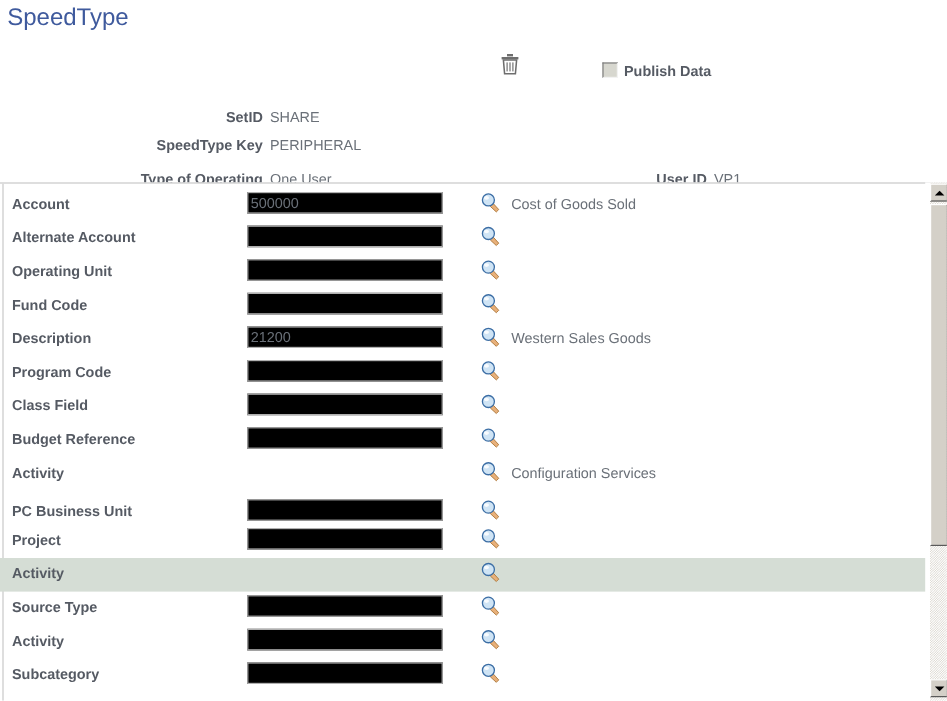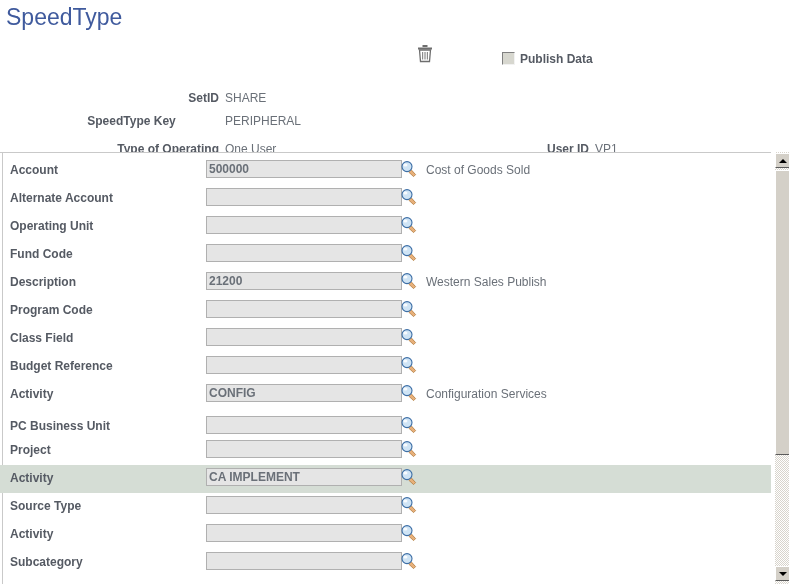--- a/index.html
+++ b/index.html
@@ -14,21 +14,21 @@
   #page {
     position: relative;
     width: 789px; height: 584px;
     background: #ffffff;
   }
 
   
   .page-title {
     position: absolute;
     left: 6px; top: 4px;
-    font-size: 23px;
+    font-size: 20px;
     font-weight: normal;
     color: #3f5a9d;
     letter-spacing: 0px;
     white-space: nowrap;
   }
 
   
   .hdr {
     position: absolute;
     left: 0; top: 42px;
@@ -47,21 +47,21 @@
     position: absolute;
     font-size: 12px;
     color: #6a7078;
     white-space: nowrap;
     line-height: 16px;
   }
 
   
   .lb-setid   { left: 60px;  top: 48px;  width: 159px; }
   .vl-setid   { left: 225px; top: 48px; }
-  .lb-key     { left: 52px;  top: 71px;  width: 159px; text-align: center; }
+  .lb-key     { left: 60px;  top: 71px;  width: 159px; }
   .vl-key     { left: 225px; top: 71px; }
   .lb-type    { left: 60px;  top: 99px;  width: 159px; }
   .vl-type    { left: 225px; top: 99px; }
   .lb-desc    { left: 60px;  top: 124px; width: 159px; }
 
   .desc-input {
     position: absolute;
     left: 219px; top: 123px;
     width: 221px; height: 18px;
     border: 1px solid #b0b0b0;
@@ -142,29 +142,28 @@
     left: 10px; top: 5px;
     font-size: 12px;
     font-weight: bold;
     color: #555a63;
     white-space: nowrap;
     line-height: 16px;
   }
   .row-input {
     position: absolute;
     left: 206px; top: 3px;
-    width: 196px; height: 18px;
+    width: 163px; height: 18px;
     border: 1px solid #b0b0b0;
-    background: #e5e5e5;
+    background: #000000;
     font-family: "Liberation Sans", sans-serif;
     font-size: 12px;
     color: #6a7078;
     padding: 0 2px;
     line-height: 16px;
-    font-weight: bold;
   }
   .lookup {
     position: absolute;
     left: 400px; top: 3px;
     width: 18px; height: 18px;
     cursor: pointer;
     background: none; border: none; padding: 0;
   }
   .row-desc {
     position: absolute;
@@ -316,21 +315,21 @@
             </svg></button>
         </div>
         <div class="row" style="top: 116px;">
           <div class="row-label">Description</div>
           <input type="text" class="row-input" value="21200" style="">
           <button class="lookup"><svg width="18" height="18" viewBox="0 0 18 18">
               <path d="M6.2 9.6 L8.6 12.0 L13.6 16.6 L15.6 14.6 L11.0 9.6 Z" fill="#e8b07a" stroke="#b07b3e" stroke-width="0.8"></path>
               <circle cx="7.0" cy="6.6" r="5.0" fill="#cfe4f5" stroke="#3c6ea5" stroke-width="1.1"></circle>
               <ellipse cx="5.4" cy="4.9" rx="2.1" ry="1.5" fill="#ffffff" opacity="0.85"></ellipse>
             </svg></button>
-          <div class="row-desc">Western Sales Publish</div>
+          <div class="row-desc">Western Sales Goods</div>
         </div>
         <div class="row" style="top: 144px;">
           <div class="row-label">Program Code</div>
           <input type="text" class="row-input" value="" style="">
           <button class="lookup"><svg width="18" height="18" viewBox="0 0 18 18">
               <path d="M6.2 9.6 L8.6 12.0 L13.6 16.6 L15.6 14.6 L11.0 9.6 Z" fill="#e8b07a" stroke="#b07b3e" stroke-width="0.8"></path>
               <circle cx="7.0" cy="6.6" r="5.0" fill="#cfe4f5" stroke="#3c6ea5" stroke-width="1.1"></circle>
               <ellipse cx="5.4" cy="4.9" rx="2.1" ry="1.5" fill="#ffffff" opacity="0.85"></ellipse>
             </svg></button>
         </div>
@@ -347,21 +346,20 @@
           <div class="row-label">Budget Reference</div>
           <input type="text" class="row-input" value="" style="">
           <button class="lookup"><svg width="18" height="18" viewBox="0 0 18 18">
               <path d="M6.2 9.6 L8.6 12.0 L13.6 16.6 L15.6 14.6 L11.0 9.6 Z" fill="#e8b07a" stroke="#b07b3e" stroke-width="0.8"></path>
               <circle cx="7.0" cy="6.6" r="5.0" fill="#cfe4f5" stroke="#3c6ea5" stroke-width="1.1"></circle>
               <ellipse cx="5.4" cy="4.9" rx="2.1" ry="1.5" fill="#ffffff" opacity="0.85"></ellipse>
             </svg></button>
         </div>
         <div class="row" style="top: 228px;">
           <div class="row-label">Activity</div>
-          <input type="text" class="row-input" value="CONFIG" style="">
           <button class="lookup"><svg width="18" height="18" viewBox="0 0 18 18">
               <path d="M6.2 9.6 L8.6 12.0 L13.6 16.6 L15.6 14.6 L11.0 9.6 Z" fill="#e8b07a" stroke="#b07b3e" stroke-width="0.8"></path>
               <circle cx="7.0" cy="6.6" r="5.0" fill="#cfe4f5" stroke="#3c6ea5" stroke-width="1.1"></circle>
               <ellipse cx="5.4" cy="4.9" rx="2.1" ry="1.5" fill="#ffffff" opacity="0.85"></ellipse>
             </svg></button>
           <div class="row-desc">Configuration Services</div>
         </div>
         <div class="row" style="top: 260px;">
           <div class="row-label">PC Business Unit</div>
           <input type="text" class="row-input" value="" style="">
@@ -375,21 +373,20 @@
           <div class="row-label">Project</div>
           <input type="text" class="row-input" value="" style="">
           <button class="lookup"><svg width="18" height="18" viewBox="0 0 18 18">
               <path d="M6.2 9.6 L8.6 12.0 L13.6 16.6 L15.6 14.6 L11.0 9.6 Z" fill="#e8b07a" stroke="#b07b3e" stroke-width="0.8"></path>
               <circle cx="7.0" cy="6.6" r="5.0" fill="#cfe4f5" stroke="#3c6ea5" stroke-width="1.1"></circle>
               <ellipse cx="5.4" cy="4.9" rx="2.1" ry="1.5" fill="#ffffff" opacity="0.85"></ellipse>
             </svg></button>
         </div>
         <div class="row selected" style="top: 312px;">
           <div class="row-label">Activity</div>
-          <input type="text" class="row-input" value="CA IMPLEMENT" style="">
           <button class="lookup"><svg width="18" height="18" viewBox="0 0 18 18">
               <path d="M6.2 9.6 L8.6 12.0 L13.6 16.6 L15.6 14.6 L11.0 9.6 Z" fill="#e8b07a" stroke="#b07b3e" stroke-width="0.8"></path>
               <circle cx="7.0" cy="6.6" r="5.0" fill="#cfe4f5" stroke="#3c6ea5" stroke-width="1.1"></circle>
               <ellipse cx="5.4" cy="4.9" rx="2.1" ry="1.5" fill="#ffffff" opacity="0.85"></ellipse>
             </svg></button>
         </div>
         <div class="row" style="top: 340px;">
           <div class="row-label">Source Type</div>
           <input type="text" class="row-input" value="" style="">
           <button class="lookup"><svg width="18" height="18" viewBox="0 0 18 18">

